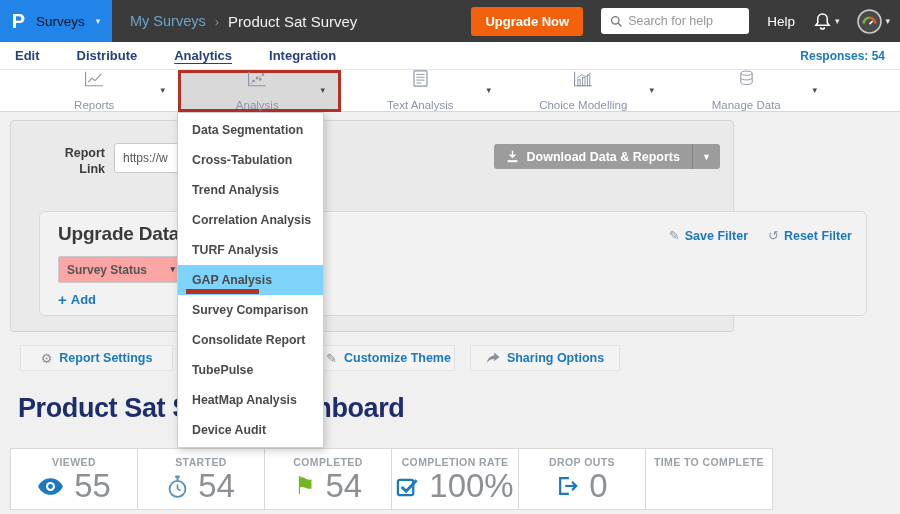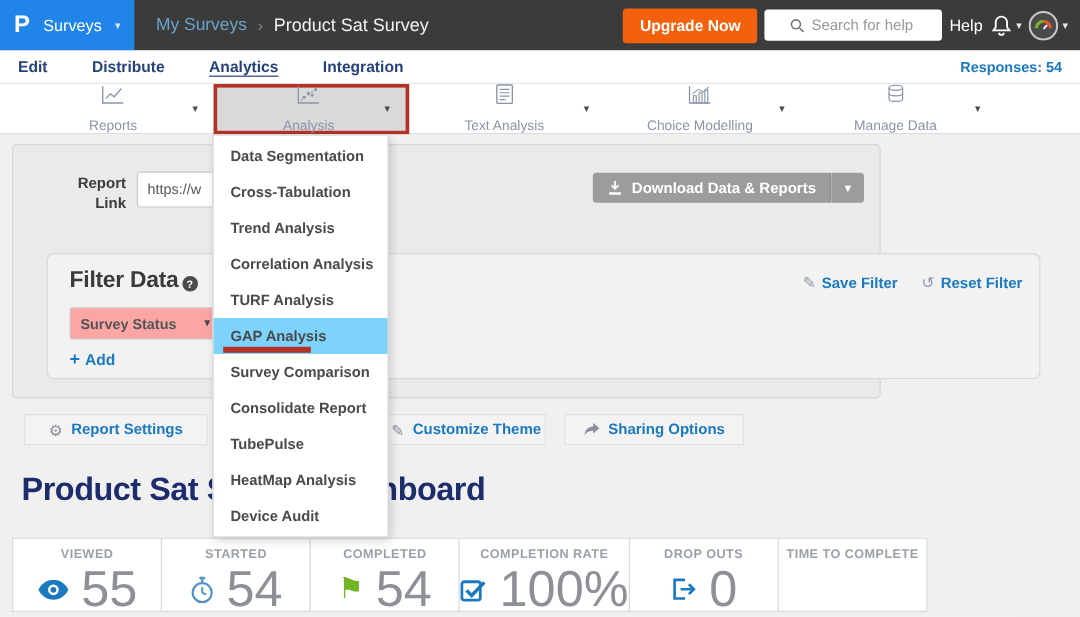--- a/index.html
+++ b/index.html
@@ -3,31 +3,31 @@
 <meta charset="utf-8">
 <style>
   * { margin:0; padding:0; box-sizing:border-box; }
   html,body { font-family:"Liberation Sans", sans-serif; }
   #app { position:relative; width:900px; height:514px; overflow:hidden; background:#f0f0f0; }
 
   
   .topbar { position:absolute; top:0; left:0; width:900px; height:42px; background:#3b3b3b; display:flex; align-items:center; }
   .logo-area { width:112px; height:42px; background:#2084e8; display:flex; align-items:center; justify-content:center; gap:11px; cursor:pointer; }
   .logo-p { color:#fff; font-size:20px; font-weight:700; }
-  .logo-label { color:#ffffff; font-size:13.5px; }
+  .logo-label { color:#0f172a; font-size:13.5px; }
   .caret { font-size:9px; line-height:1; }
   .caret.w { color:#e8e8e8; }
   .caret.d { color:#4a4a4a; }
   .breadcrumb { display:flex; align-items:center; gap:9px; margin-left:18px; }
   .bc-link { color:#6ba3c9; font-size:14.5px; cursor:pointer; }
   .bc-sep { color:#8a8a8a; font-size:13px; }
   .bc-current { color:#f1f1f1; font-size:15px; }
-  .topbar-right { margin-left:auto; display:flex; align-items:center; gap:6px; padding-right:10px; }
+  .topbar-right { margin-left:auto; display:flex; align-items:center; gap:18px; padding-right:10px; }
   .upgrade-btn { background:#f4610d; border:none; color:#fff; font-family:inherit; font-size:13px; font-weight:700; padding:7px 14px; border-radius:3px; cursor:pointer; }
-  .searchbox { width:148px; height:26px; background:#fff; border-radius:3px; display:flex; align-items:center; padding:0 21px; gap:5px; }
+  .searchbox { width:148px; height:26px; background:#fff; border-radius:3px; display:flex; align-items:center; padding:0 9px; gap:5px; }
   .searchbox input { border:none; outline:none; width:100%; font-family:inherit; font-size:12.5px; color:#555; }
   .searchbox input::placeholder { color:#979797; }
   .help-link { color:#fff; font-size:13.5px; cursor:pointer; }
   .iconbtn { display:flex; align-items:center; gap:3px; cursor:pointer; }
 
   
   .nav { position:absolute; top:42px; left:0; width:900px; height:28px; background:#fff; border-bottom:1px solid #e4e4e4; display:flex; align-items:center; gap:37px; padding:0 15px; }
   .nav-tab { color:#27427b; font-size:13px; font-weight:700; cursor:pointer; }
   .nav-tab.active { text-decoration:underline; text-underline-offset:3px; }
   .responses { margin-left:auto; color:#1b79c0; font-size:12px; font-weight:700; cursor:pointer; }
@@ -68,21 +68,21 @@
   #tab-share { left:470px; width:150px; }
 
   .dash-title { position:absolute; left:18px; top:281px; font-size:27px; font-weight:700; color:#1d2d6b; letter-spacing:-0.4px; }
 
   
   .stats { position:absolute; left:10px; top:336px; width:763px; height:62px; background:#fff; border:1px solid #d9d9d9; display:flex; }
   .stat { flex:1; border-right:1px solid #d9d9d9; display:flex; flex-direction:column; align-items:center; padding-top:7px; }
   .stat:last-child { border-right:none; }
   .stat-label { font-size:10.5px; font-weight:700; color:#9aa1a8; letter-spacing:0.4px; }
   .stat-row { display:flex; align-items:center; gap:10px; margin-top:1px; }
-  .stat-value { font-size:42px; color:#8d9196; line-height:1.05; }
+  .stat-value { font-size:33px; color:#8d9196; line-height:1.05; }
   .glyph-flag { font-size:24px; color:#72b626; line-height:1; }
 
   
   .menu { position:absolute; left:177px; top:112px; width:147px; background:#fff; border:1px solid #cfcfcf; box-shadow:2px 3px 8px rgba(0,0,0,0.18); z-index:50; padding:2px 0; }
   .menu-item { height:30px; display:flex; align-items:center; padding-left:14px; font-size:12.3px; font-weight:700; color:#4a4a4a; position:relative; cursor:pointer; }
   .menu-item.active { background:#7dd3fc; }
   .red-underline { position:absolute; left:8px; top:24px; width:73px; height:5px; background:#b43126; }
 </style>
 </head>
 <body>
@@ -239,21 +239,21 @@
                 <path d="M2 12.5h12V15H2z" fill="#fff"></path>
               </svg>
           </span>
           <span>Download Data &amp; Reports</span>
         </div>
         <div class="dl-caret">▼</div>
       </div>
 
       <div class="filterpanel">
         <div class="filter-head">
-          <span class="filter-title">Filter Data</span>
+          <span class="filter-title">Upgrade Data</span>
           <span class="help-dot">?</span>
           <div class="filter-actions">
             <span class="f-action">
               <span class="f-icn">✎</span>
               <span>Save Filter</span>
             </span>
             <span class="f-action">
               <span class="f-icn">↺</span>
               <span>Reset Filter</span>
             </span>

